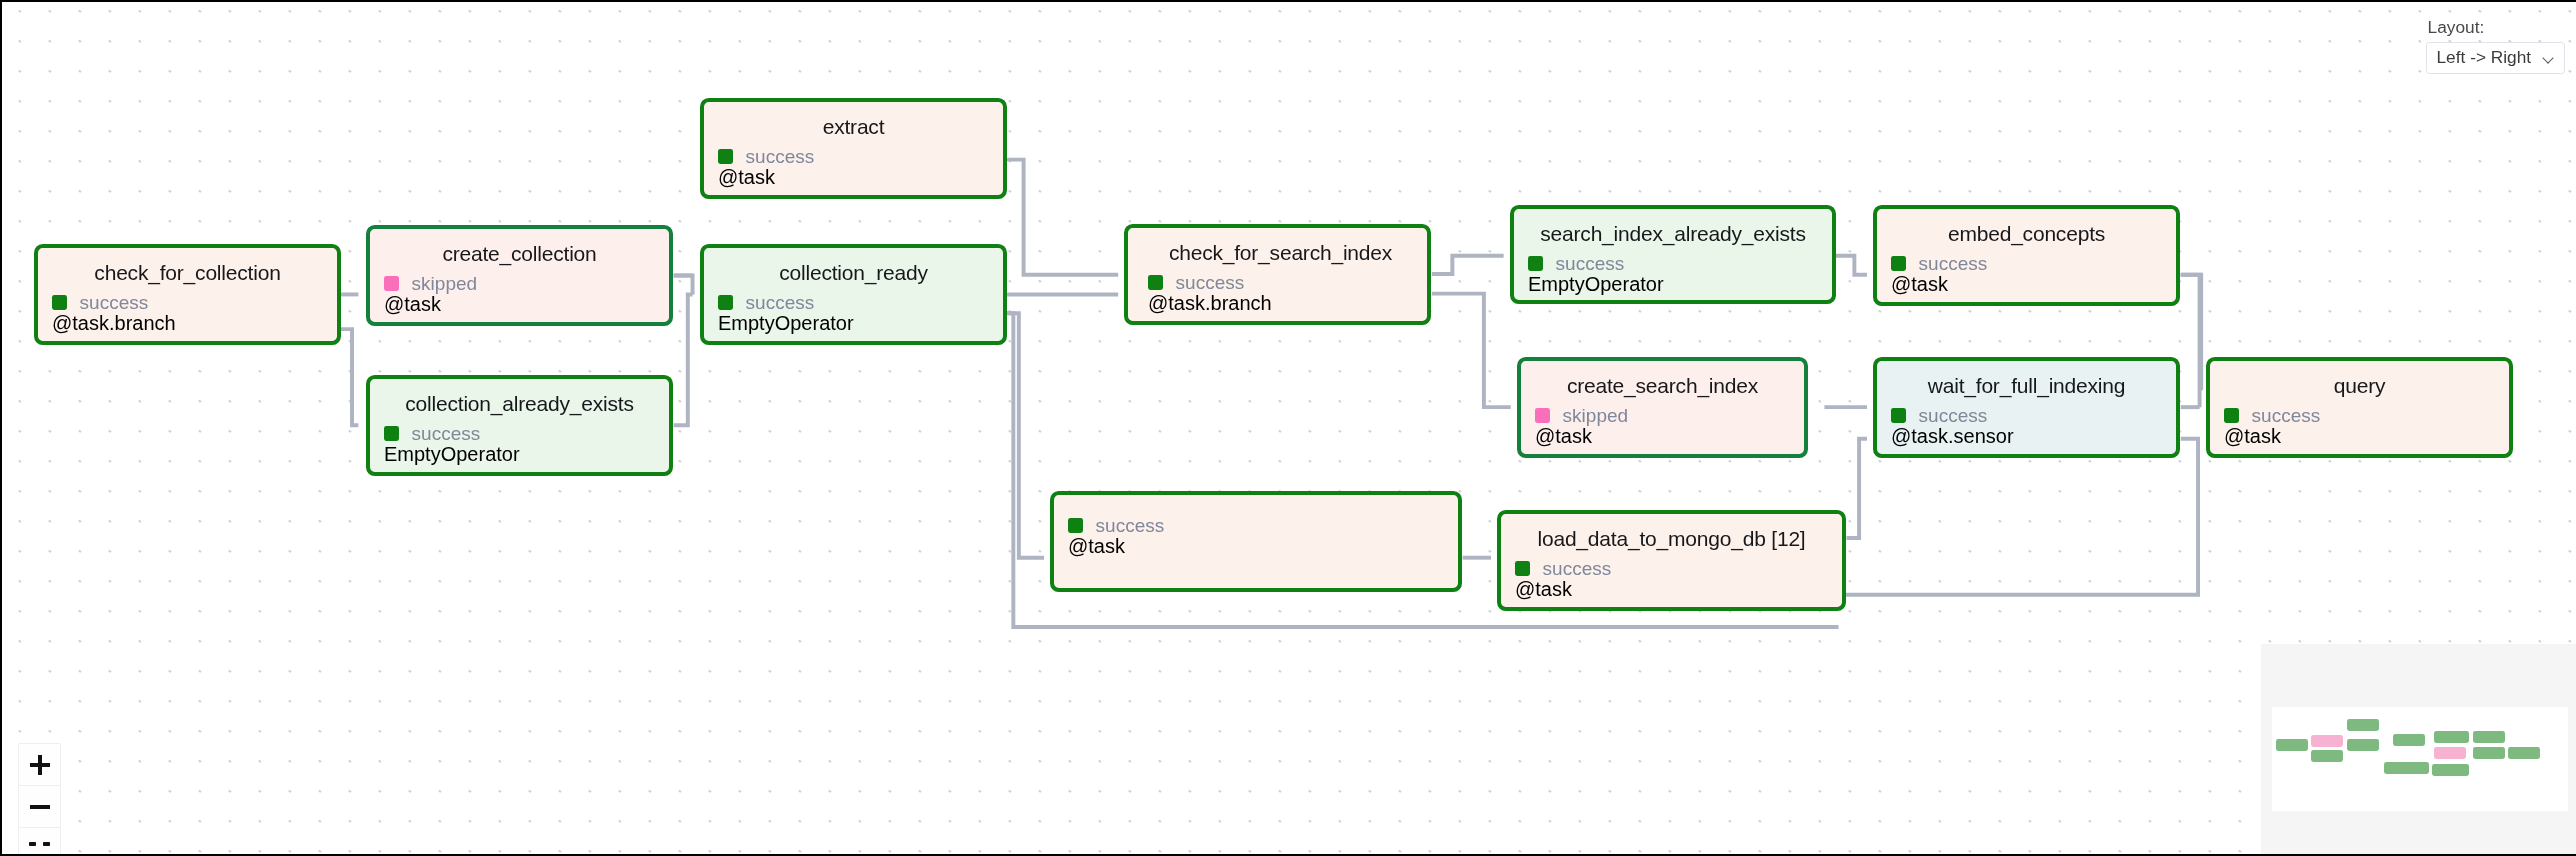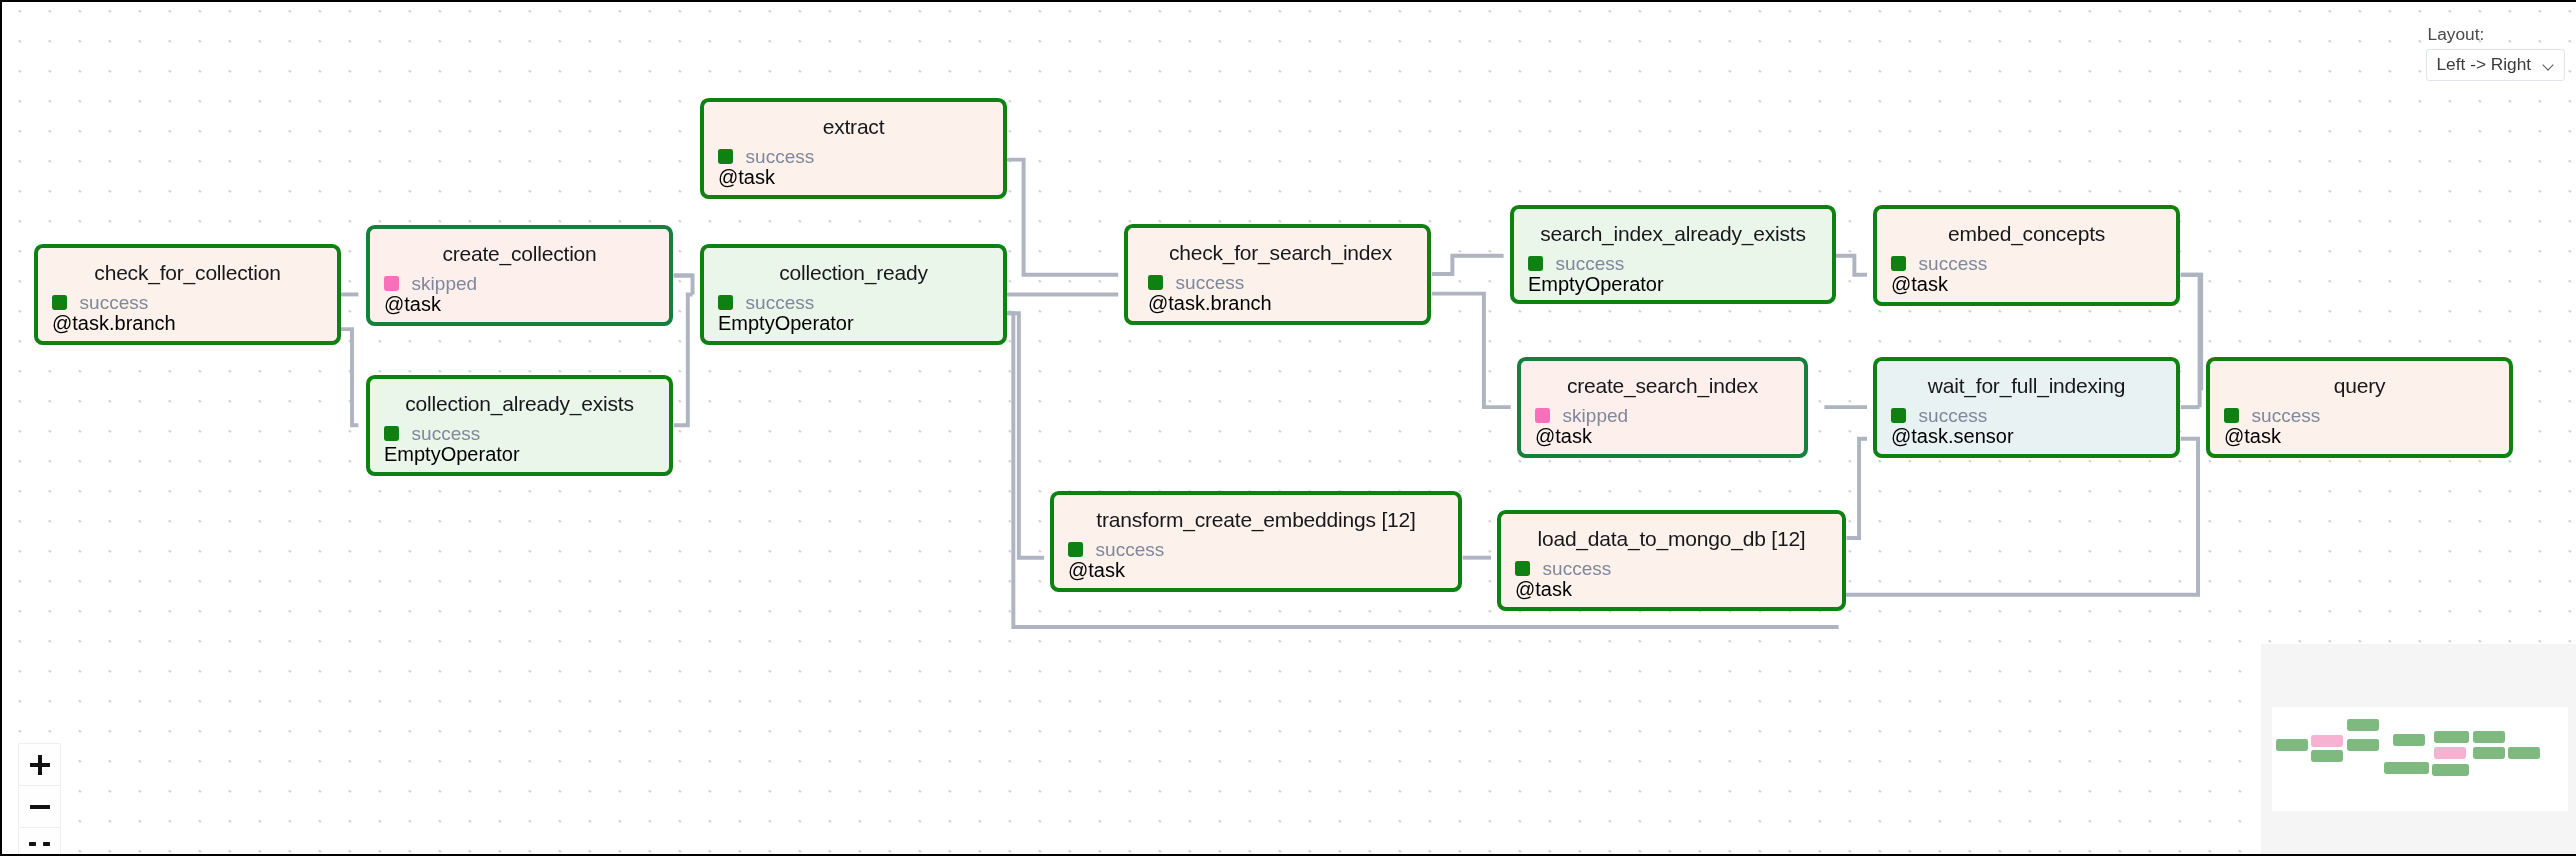--- a/index.html
+++ b/index.html
@@ -101,21 +101,21 @@
     font-size: 20px;
     line-height: 21px;
     color: #000000;
     white-space: nowrap;
   }
 
   
   #layout-panel {
     position: absolute;
     right: 11px;
-    top: 22px;
+    top: 15px;
     z-index: 40;
     text-align: left;
   }
   #layout-label {
     font-size: 17.3px;
     line-height: 20.5px;
     color: #4a4a4a;
     padding-left: 1.6px;
   }
   #layout-select {
@@ -309,21 +309,20 @@
       </div>
       <div class="node b-success f-task" style="left: 1122px; top: 222px; width: 307px; height: 101px; padding-left: 20px;">
         <div class="node-title">check_for_search_index</div>
         <div class="node-status">
           <span class="swatch s-success"></span>
           <span class="status-text">success</span>
         </div>
         <div class="node-type">@task.branch</div>
       </div>
       <div class="node b-success f-task" style="left: 1048px; top: 489px; width: 412px; height: 101px;">
-        <div class="node-title">transform_create_embeddings [12]</div>
         <div class="node-status">
           <span class="swatch s-success"></span>
           <span class="status-text">success</span>
         </div>
         <div class="node-type">@task</div>
       </div>
       <div class="node b-success f-empty" style="left: 1508px; top: 203px; width: 326px; height: 99px;">
         <div class="node-title">search_index_already_exists</div>
         <div class="node-status">
           <span class="swatch s-success"></span>

